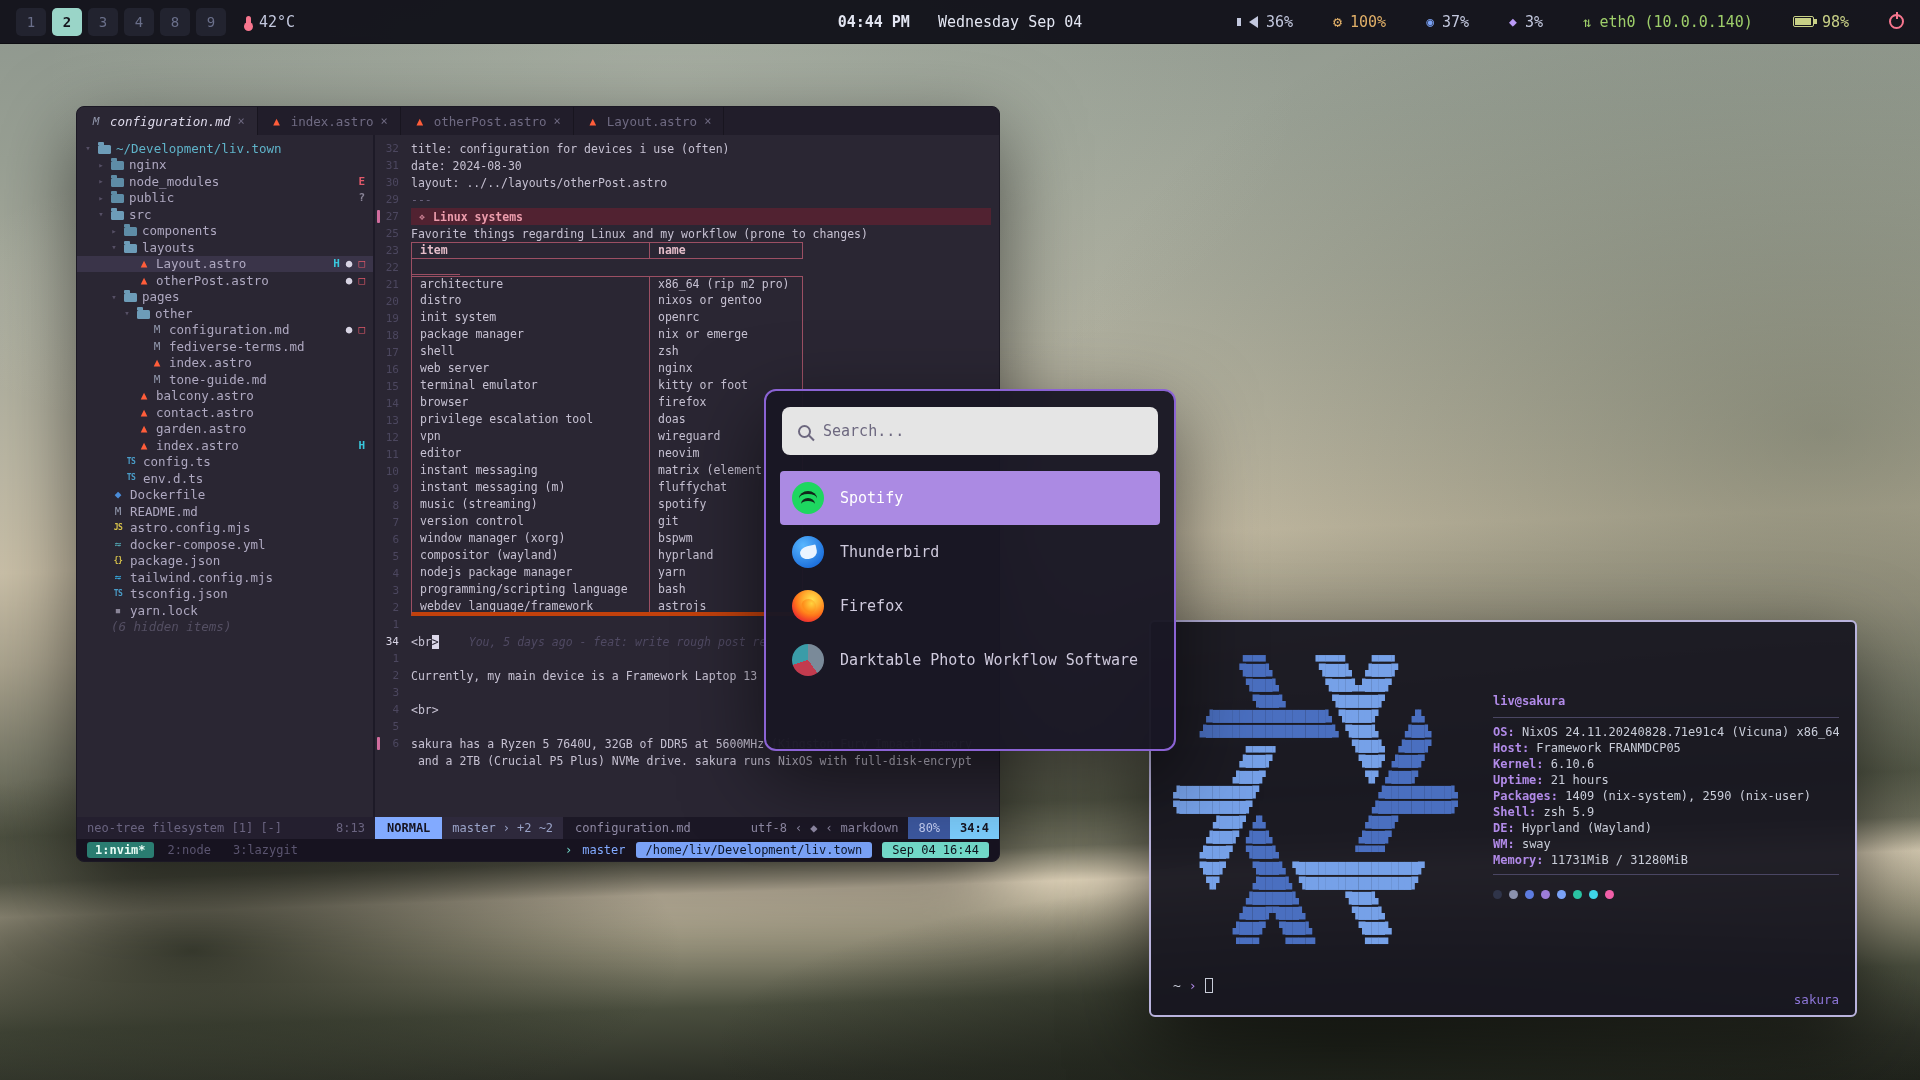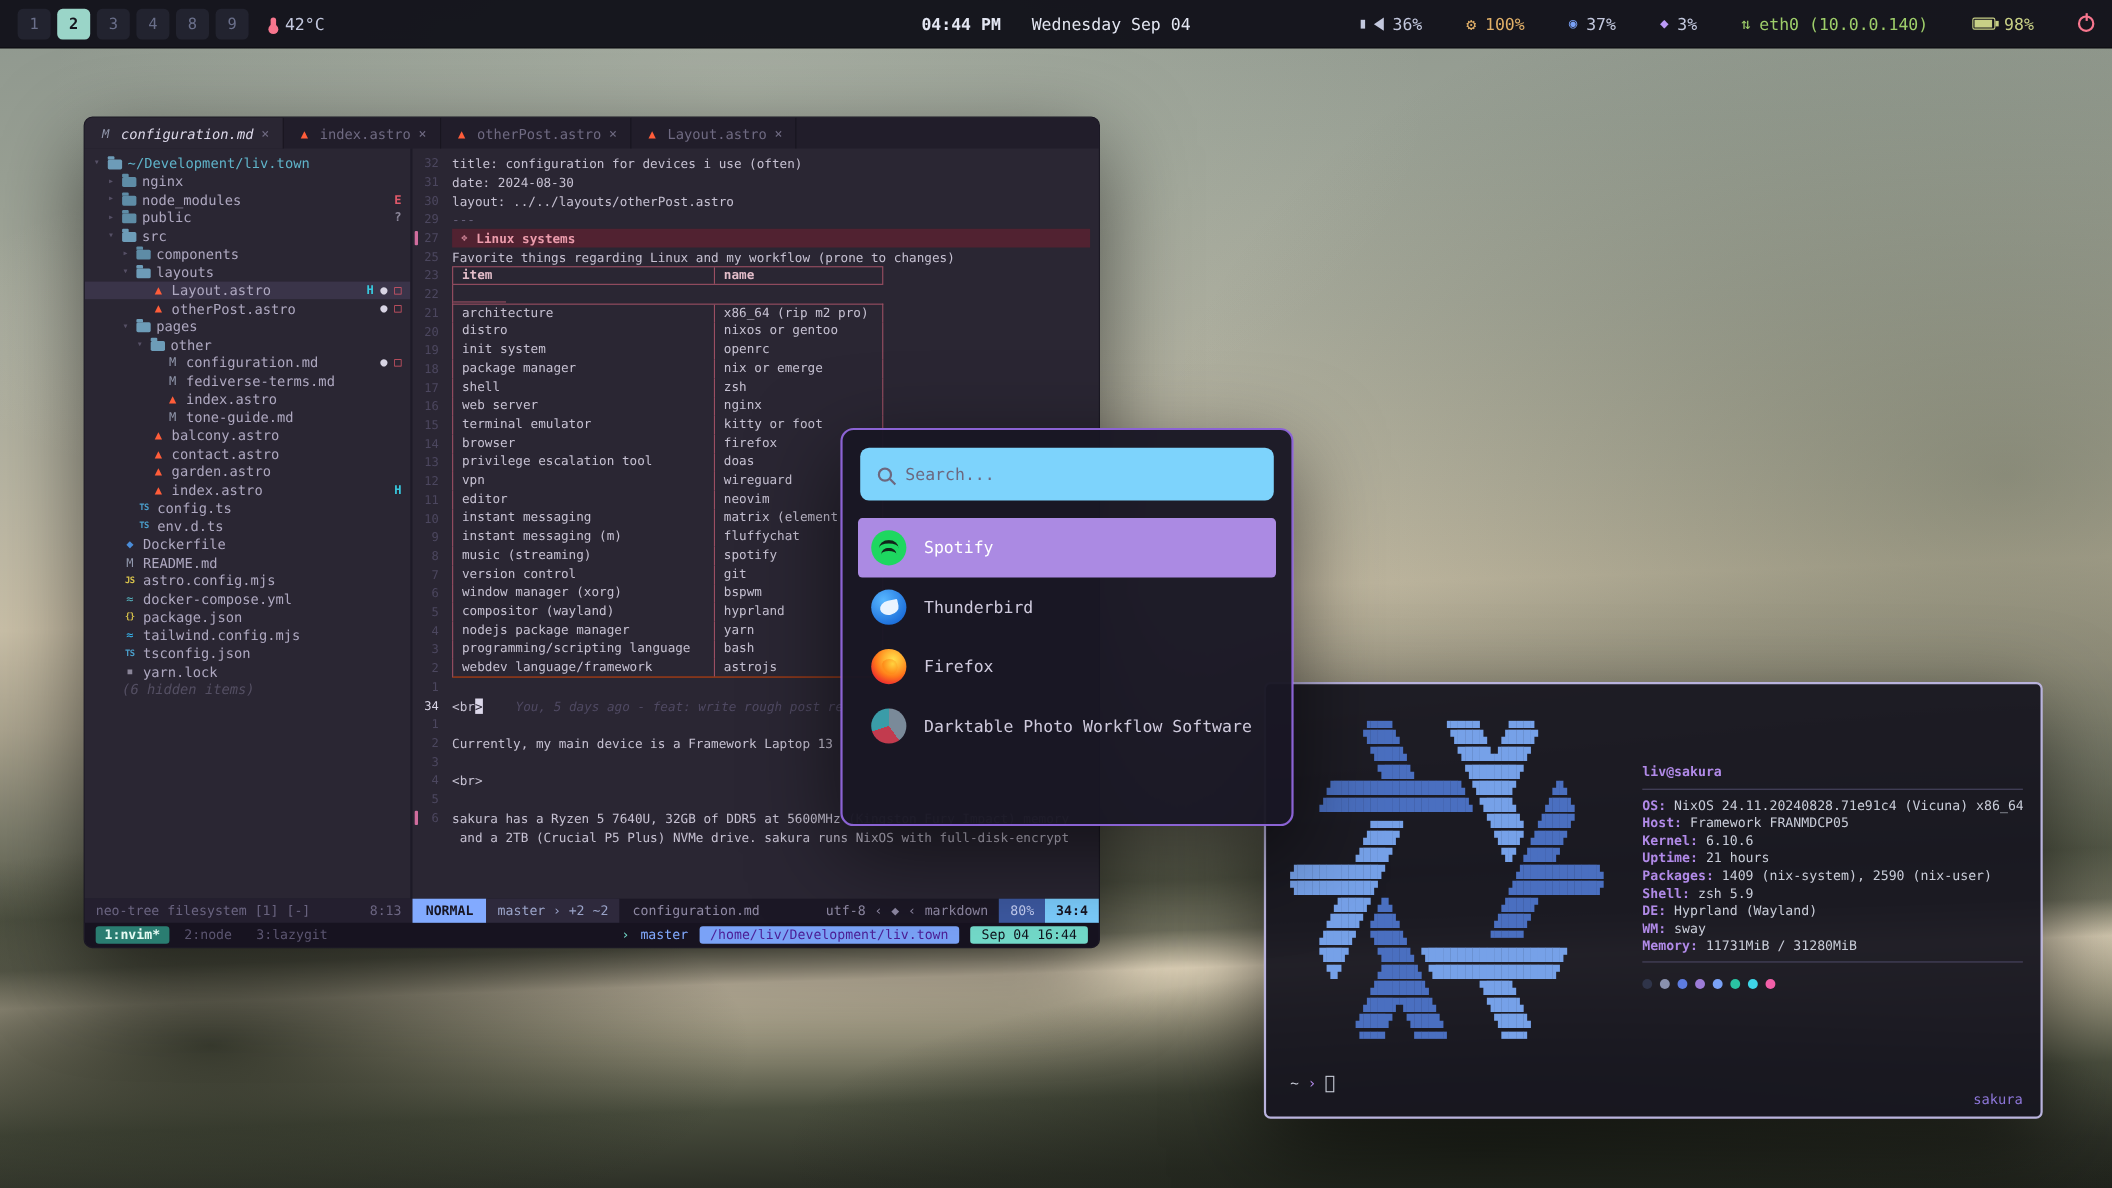--- a/index.html
+++ b/index.html
@@ -70,21 +70,21 @@
   .gut{width:36px;flex:none;text-align:right;padding-right:12px;color:#4c475f;font-size:11px}
   .gut.cur{color:#dad6e7}
   .ebody{color:#c6c1d2}
   .ebody.dim{color:#665f7a}
   .h1bar{flex:1;margin-right:8px;background:#512231;color:#ec9cac;font-weight:bold;height:17px;display:flex;align-items:center;gap:8px;padding-left:8px}
   .h1ic{font-size:10px;color:#c77d90}
   .tbl{width:392px;height:17px;line-height:15px;display:grid;grid-template-columns:238px 154px;border-left:1px solid #9b4f63;border-right:1px solid #9b4f63}
   .tbl>span{padding:0 8px;overflow:hidden;white-space:nowrap;color:#c6c1d2}
   .tbl>span:first-child{border-right:1px solid #9b4f63}
   .tbl.first{border-top:1px solid #9b4f63}
-  .tbl.last{border-bottom:1px solid #c2410c}
+  .tbl.last{border-bottom:4px solid #c2410c}
   .tbl.thead{border:1px solid #9b4f63}
   .tbl.thead>span{color:#e3bdc9;font-weight:bold}
   .tsep{width:392px;height:17px;border-left:1px solid #9b4f63;position:relative}
   .tsep::after{content:"";position:absolute;bottom:1px;left:0;width:48px;border-bottom:1px solid #9b4f63}
   .block-cursor{background:#dcd8ea;color:#221e2b}
   .blame{color:#4f4962;font-style:italic;padding-left:30px}
   .statusline{height:22px;background:#1c1826;display:flex;align-items:stretch;font-size:12px;flex:none;white-space:nowrap}
   .sl-neotree{width:298px;flex:none;display:flex;align-items:center;padding:0 10px;color:#6a6480;background:#241f2f}
   .sl-neotree .pos{margin-left:auto}
   .sl-mode{background:#82aaff;color:#171522;font-weight:bold;display:flex;align-items:center;padding:0 12px}
@@ -93,26 +93,26 @@
   .sl-right{margin-left:auto;display:flex;align-items:stretch}
   .sl-enc{display:flex;align-items:center;gap:8px;color:#8f89a4;padding:0 10px}
   .sl-pct{background:#3d59a1;color:#c6d0f5;display:flex;align-items:center;padding:0 10px}
   .sl-pos{background:#7dcfff;color:#171522;font-weight:bold;display:flex;align-items:center;padding:0 10px}
   .tmuxbar{height:22px;background:#171320;display:flex;align-items:center;font-size:12px;padding:0 10px;gap:10px;flex:none;white-space:nowrap}
   .tw{padding:1px 8px;border-radius:3px;color:#5b5570}
   .tw.on{background:#2a7d71;color:#e7fbf4;font-weight:bold}
   .tmux-right{margin-left:auto;display:flex;align-items:center;gap:10px}
   .tmux-sep{color:#73daca}
   .tmux-branch{color:#82aaff}
-  .tmux-path{background:#7aa2f7;color:#4c1d95;padding:1px 10px;border-radius:3px}
+  .tmux-path{background:#7aa2f7;color:#0f172a;padding:1px 10px;border-radius:3px}
   .tmux-clock{background:#73daca;color:#10121c;padding:1px 10px;border-radius:3px}
   
   .launcher{position:absolute;left:764px;top:389px;width:412px;height:362px;background:rgba(25,23,36,.97);
     border:2px solid #8b63d4;border-radius:12px;z-index:30;box-shadow:0 26px 80px rgba(0,0,0,.55);overflow:hidden;display:flex;flex-direction:column}
-  .searchbox{margin:16px 16px 10px;height:48px;background:#7dd3fc;border-radius:8px;display:flex;align-items:center;padding:0 16px;gap:12px;flex:none}
+  .searchbox{margin:16px 16px 10px;height:48px;background:#e5e5e5;border-radius:8px;display:flex;align-items:center;padding:0 16px;gap:12px;flex:none}
   .ic-search{width:13px;height:13px;border:2px solid #6d687f;border-radius:50%;position:relative;flex:none}
   .ic-search::after{content:"";position:absolute;width:7px;height:2px;background:#6d687f;transform:rotate(45deg);right:-6px;bottom:-3px}
   .s-placeholder{color:#6d687f;font-size:15px}
   .appitems{flex:1;overflow:hidden;padding:6px 14px 0}
   .litem{height:54px;display:flex;align-items:center;gap:16px;padding:0 12px;border-radius:4px;color:#cfcadd;font-size:15px}
   .litem.sel{background:#ab8ae3;color:#ffffff}
   .appic{width:32px;height:32px;border-radius:50%;position:relative;flex:none}
   .ic-spotify{background:#1ed760}
   .ic-spotify::before{content:"";position:absolute;left:7px;top:9px;width:18px;height:12px;border-top:3px solid #11251a;border-radius:50%}
   .ic-spotify::after{content:"";position:absolute;left:9px;top:16px;width:14px;height:9px;border-top:3px solid #11251a;border-radius:50%}

